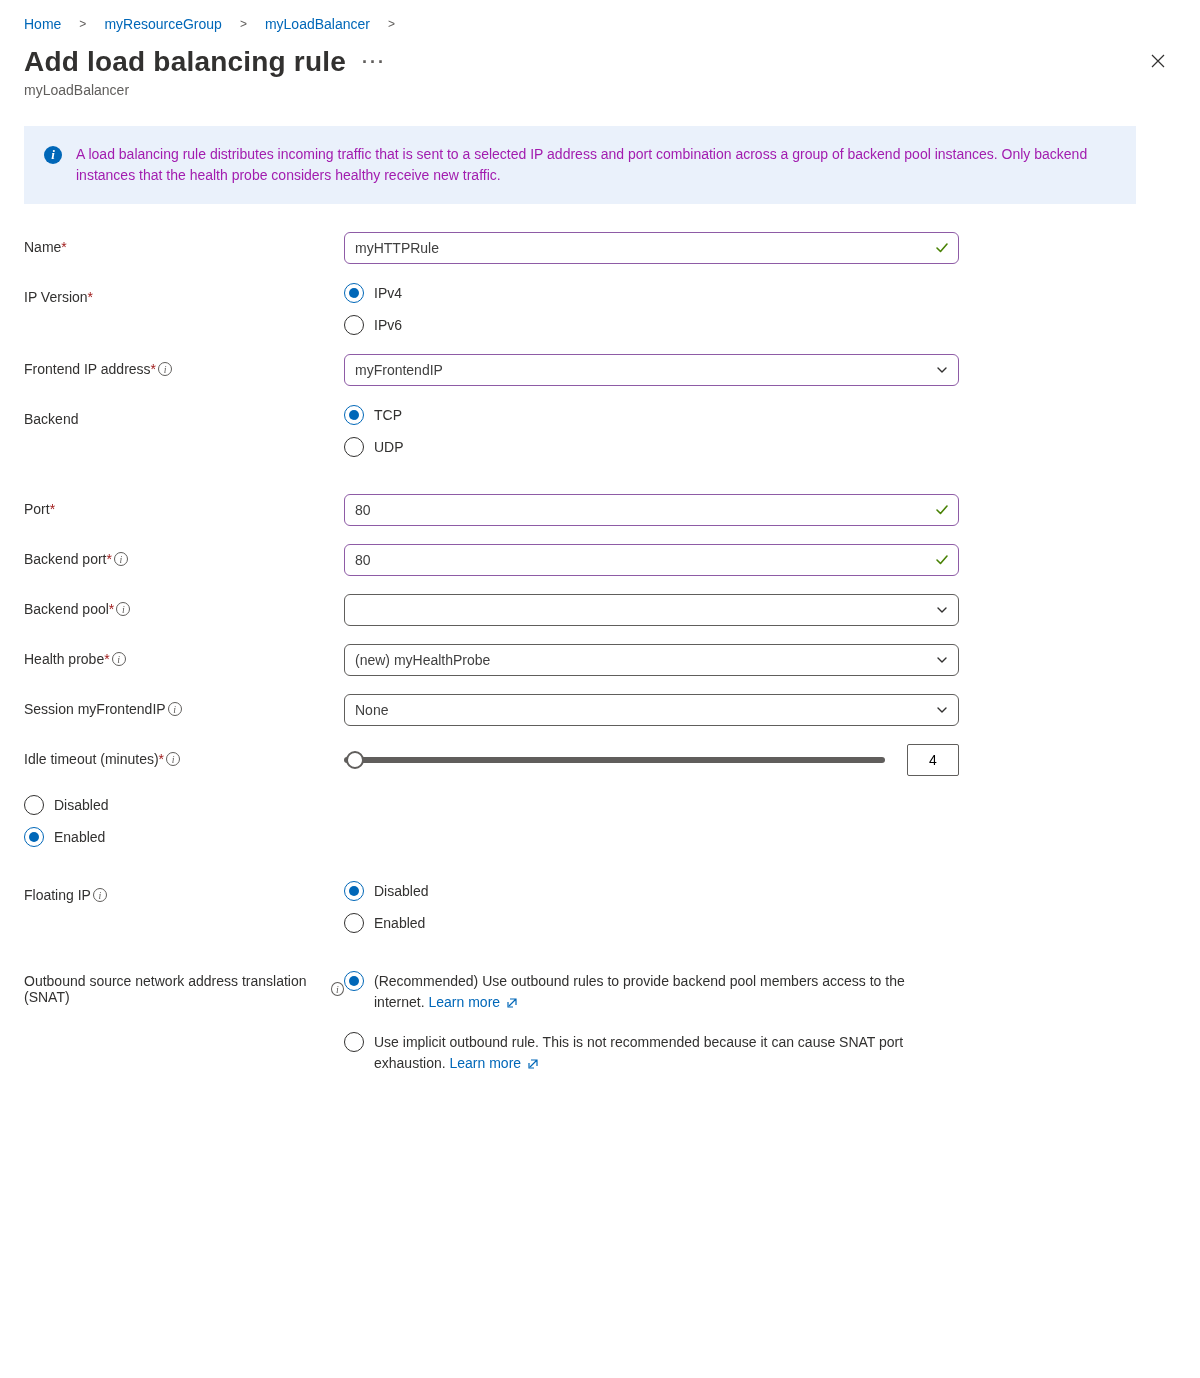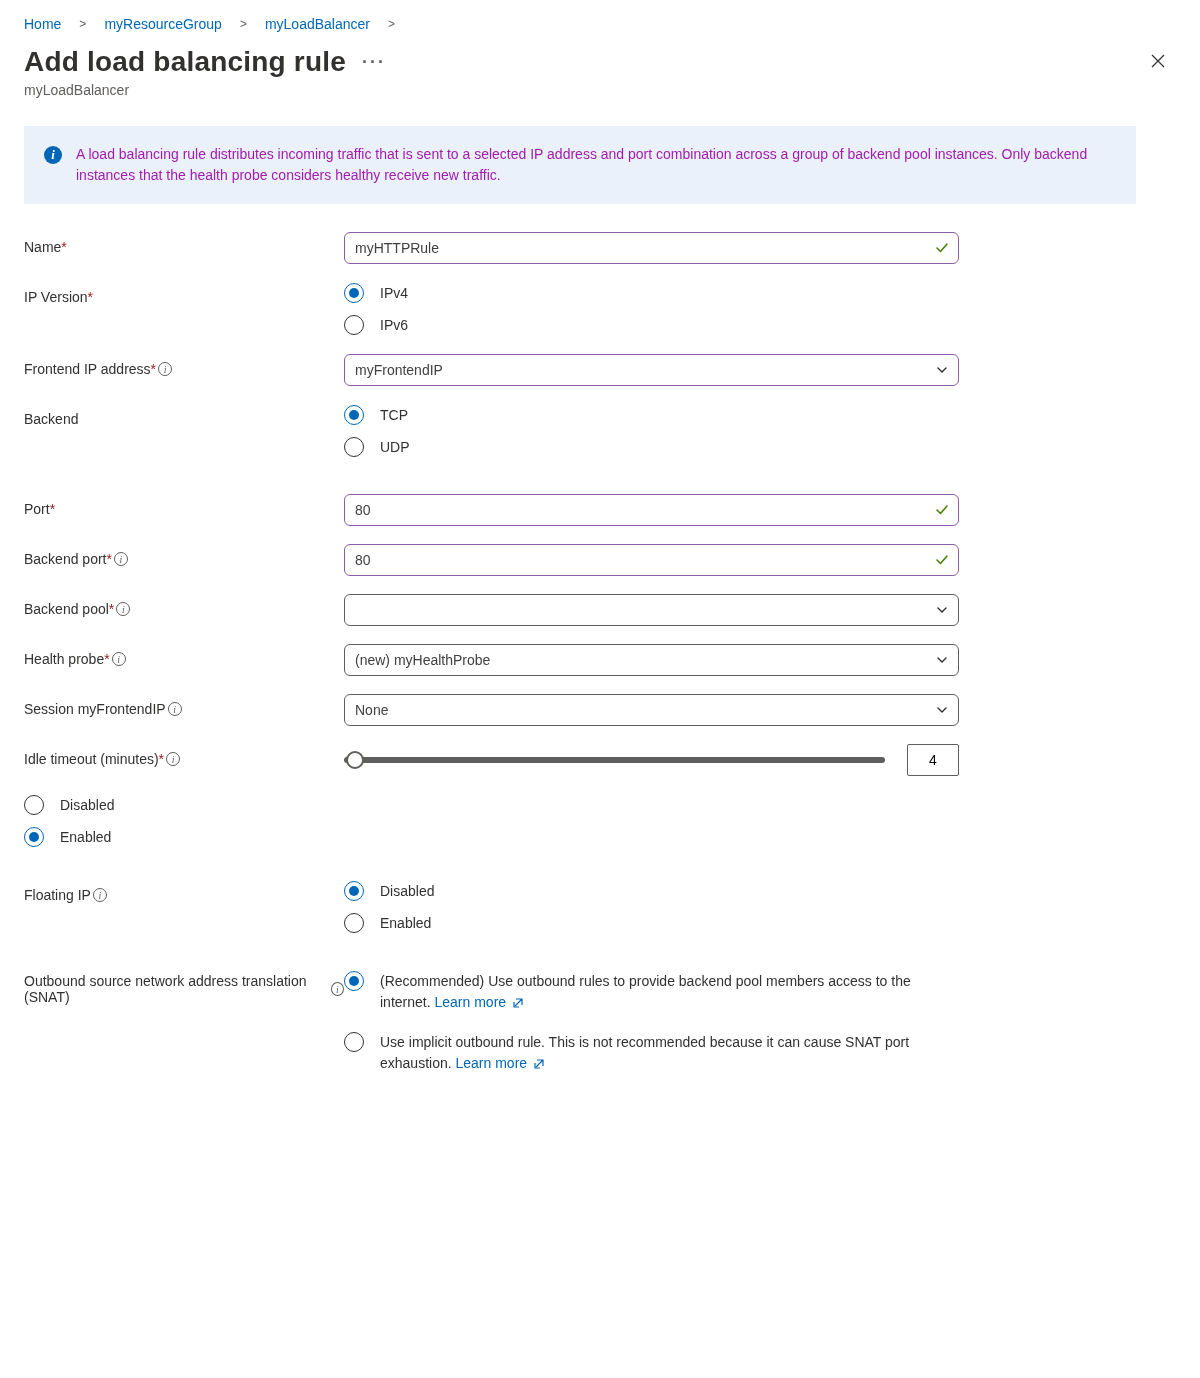--- a/index.html
+++ b/index.html
@@ -164,21 +164,21 @@
   }
   .select-input .chev {
     pointer-events: none;
     color: #323130;
   }
   .radio-group { display: flex; flex-direction: column; gap: 10px; }
   .radio-group.wide { gap: 18px; }
   .radio-item {
     display: flex;
     align-items: flex-start;
-    gap: 16px;
+    gap: 10px;
     cursor: pointer;
   }
   .radio-outer {
     width: 20px;
     height: 20px;
     border-radius: 50%;
     border: 1px solid #323130;
     flex-shrink: 0;
     display: flex;
     align-items: center;

